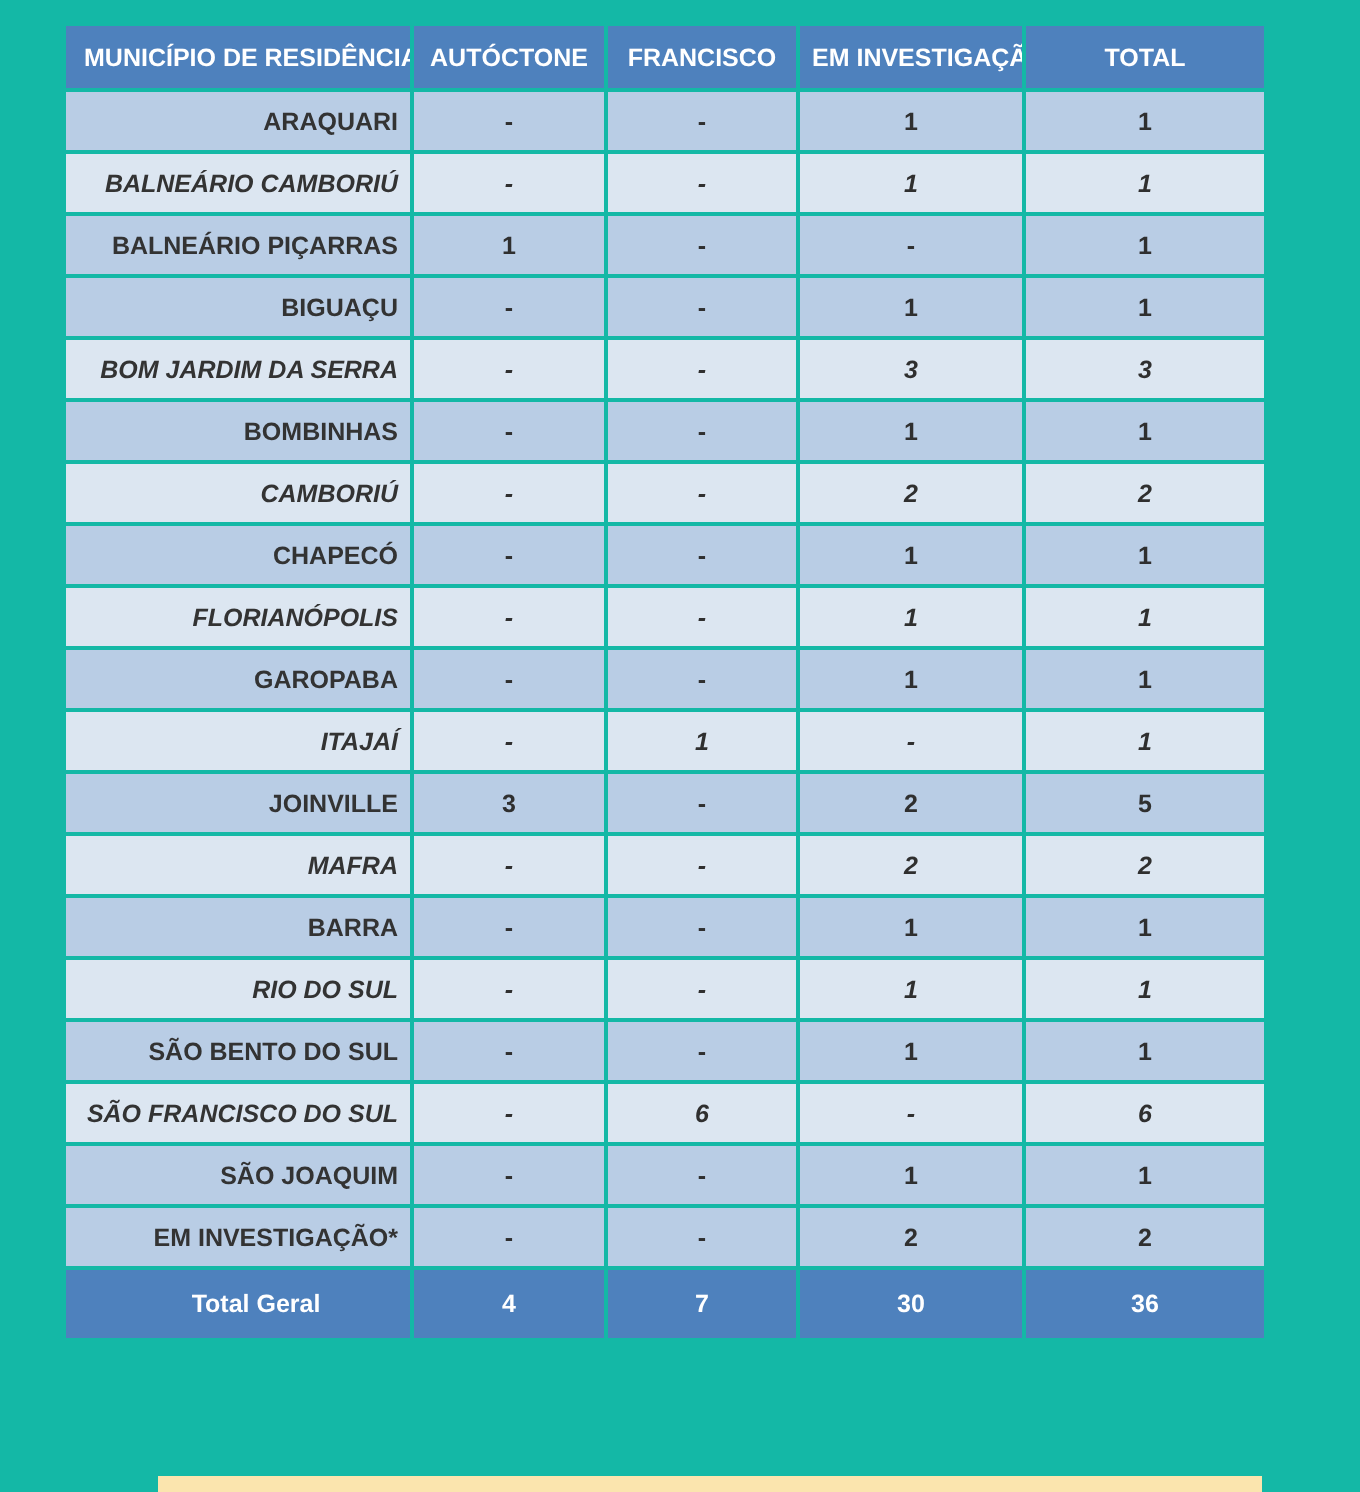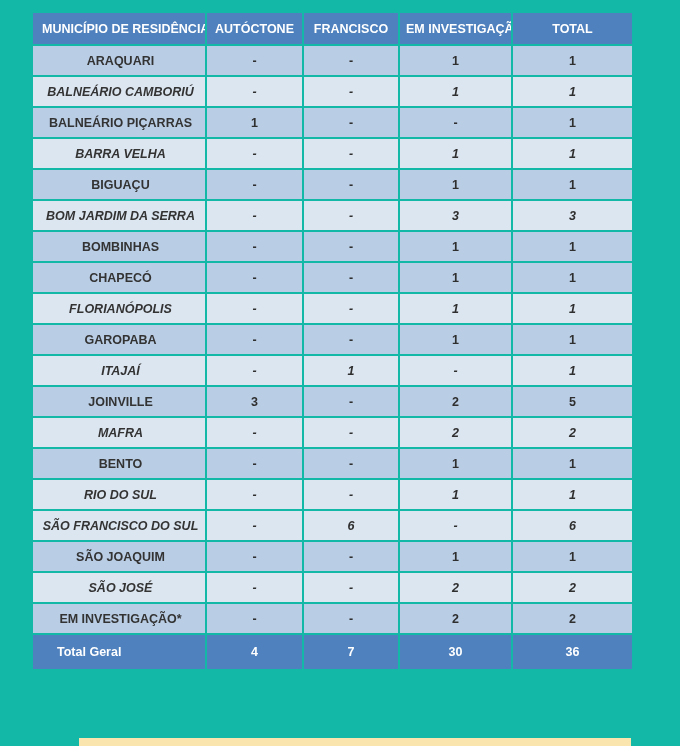--- a/index.html
+++ b/index.html
@@ -44,35 +44,35 @@
   thead th.name-col {
     text-align: left;
     padding-left: 9px;
   }
   tbody td {
     height: 29px;
     text-align: center;
     color: #2f2f2f;
   }
   tbody td.name-col {
-    text-align: center;
+    text-align: right;
     padding-left: 9px;
     color: #333333;
   }
   tbody tr.band-dark td { background: #B9CDE5; }
   tbody tr.band-light td { background: #DCE6F1; font-style: italic; }
   tfoot td {
     height: 34px;
     background: #4E81BD;
     color: #ffffff;
     text-align: center;
     font-size: 13px;
   }
   tfoot td.name-col {
-    text-align: left;
+    text-align: center;
     padding-left: 24px;
   }
   .note-bar {
     position: absolute;
     left: 79px;
     top: 738px;
     width: 552px;
     height: 14px;
     background: #FBE5AE;
   }
@@ -113,27 +113,20 @@
           <td>1</td>
           <td>1</td>
         </tr>
         <tr class="band-dark">
           <td class="name-col">BALNEÁRIO PIÇARRAS</td>
           <td>1</td>
           <td>-</td>
           <td>-</td>
           <td>1</td>
         </tr>
-        <tr class="band-light">
-          <td class="name-col">BARRA VELHA</td>
-          <td>-</td>
-          <td>-</td>
-          <td>1</td>
-          <td>1</td>
-        </tr>
         <tr class="band-dark">
           <td class="name-col">BIGUAÇU</td>
           <td>-</td>
           <td>-</td>
           <td>1</td>
           <td>1</td>
         </tr>
         <tr class="band-light">
           <td class="name-col">BOM JARDIM DA SERRA</td>
           <td>-</td>
@@ -141,20 +134,27 @@
           <td>3</td>
           <td>3</td>
         </tr>
         <tr class="band-dark">
           <td class="name-col">BOMBINHAS</td>
           <td>-</td>
           <td>-</td>
           <td>1</td>
           <td>1</td>
         </tr>
+        <tr class="band-light">
+          <td class="name-col">CAMBORIÚ</td>
+          <td>-</td>
+          <td>-</td>
+          <td>2</td>
+          <td>2</td>
+        </tr>
         <tr class="band-dark">
           <td class="name-col">CHAPECÓ</td>
           <td>-</td>
           <td>-</td>
           <td>1</td>
           <td>1</td>
         </tr>
         <tr class="band-light">
           <td class="name-col">FLORIANÓPOLIS</td>
           <td>-</td>
@@ -184,53 +184,53 @@
           <td>5</td>
         </tr>
         <tr class="band-light">
           <td class="name-col">MAFRA</td>
           <td>-</td>
           <td>-</td>
           <td>2</td>
           <td>2</td>
         </tr>
         <tr class="band-dark">
-          <td class="name-col">BENTO</td>
+          <td class="name-col">BARRA</td>
           <td>-</td>
           <td>-</td>
           <td>1</td>
           <td>1</td>
         </tr>
         <tr class="band-light">
           <td class="name-col">RIO DO SUL</td>
           <td>-</td>
           <td>-</td>
           <td>1</td>
           <td>1</td>
         </tr>
+        <tr class="band-dark">
+          <td class="name-col">SÃO BENTO DO SUL</td>
+          <td>-</td>
+          <td>-</td>
+          <td>1</td>
+          <td>1</td>
+        </tr>
         <tr class="band-light">
           <td class="name-col">SÃO FRANCISCO DO SUL</td>
           <td>-</td>
           <td>6</td>
           <td>-</td>
           <td>6</td>
         </tr>
         <tr class="band-dark">
           <td class="name-col">SÃO JOAQUIM</td>
           <td>-</td>
           <td>-</td>
           <td>1</td>
           <td>1</td>
-        </tr>
-        <tr class="band-light">
-          <td class="name-col">SÃO JOSÉ</td>
-          <td>-</td>
-          <td>-</td>
-          <td>2</td>
-          <td>2</td>
         </tr>
         <tr class="band-dark">
           <td class="name-col">EM INVESTIGAÇÃO*</td>
           <td>-</td>
           <td>-</td>
           <td>2</td>
           <td>2</td>
         </tr>
       </tbody>
     <tfoot>

